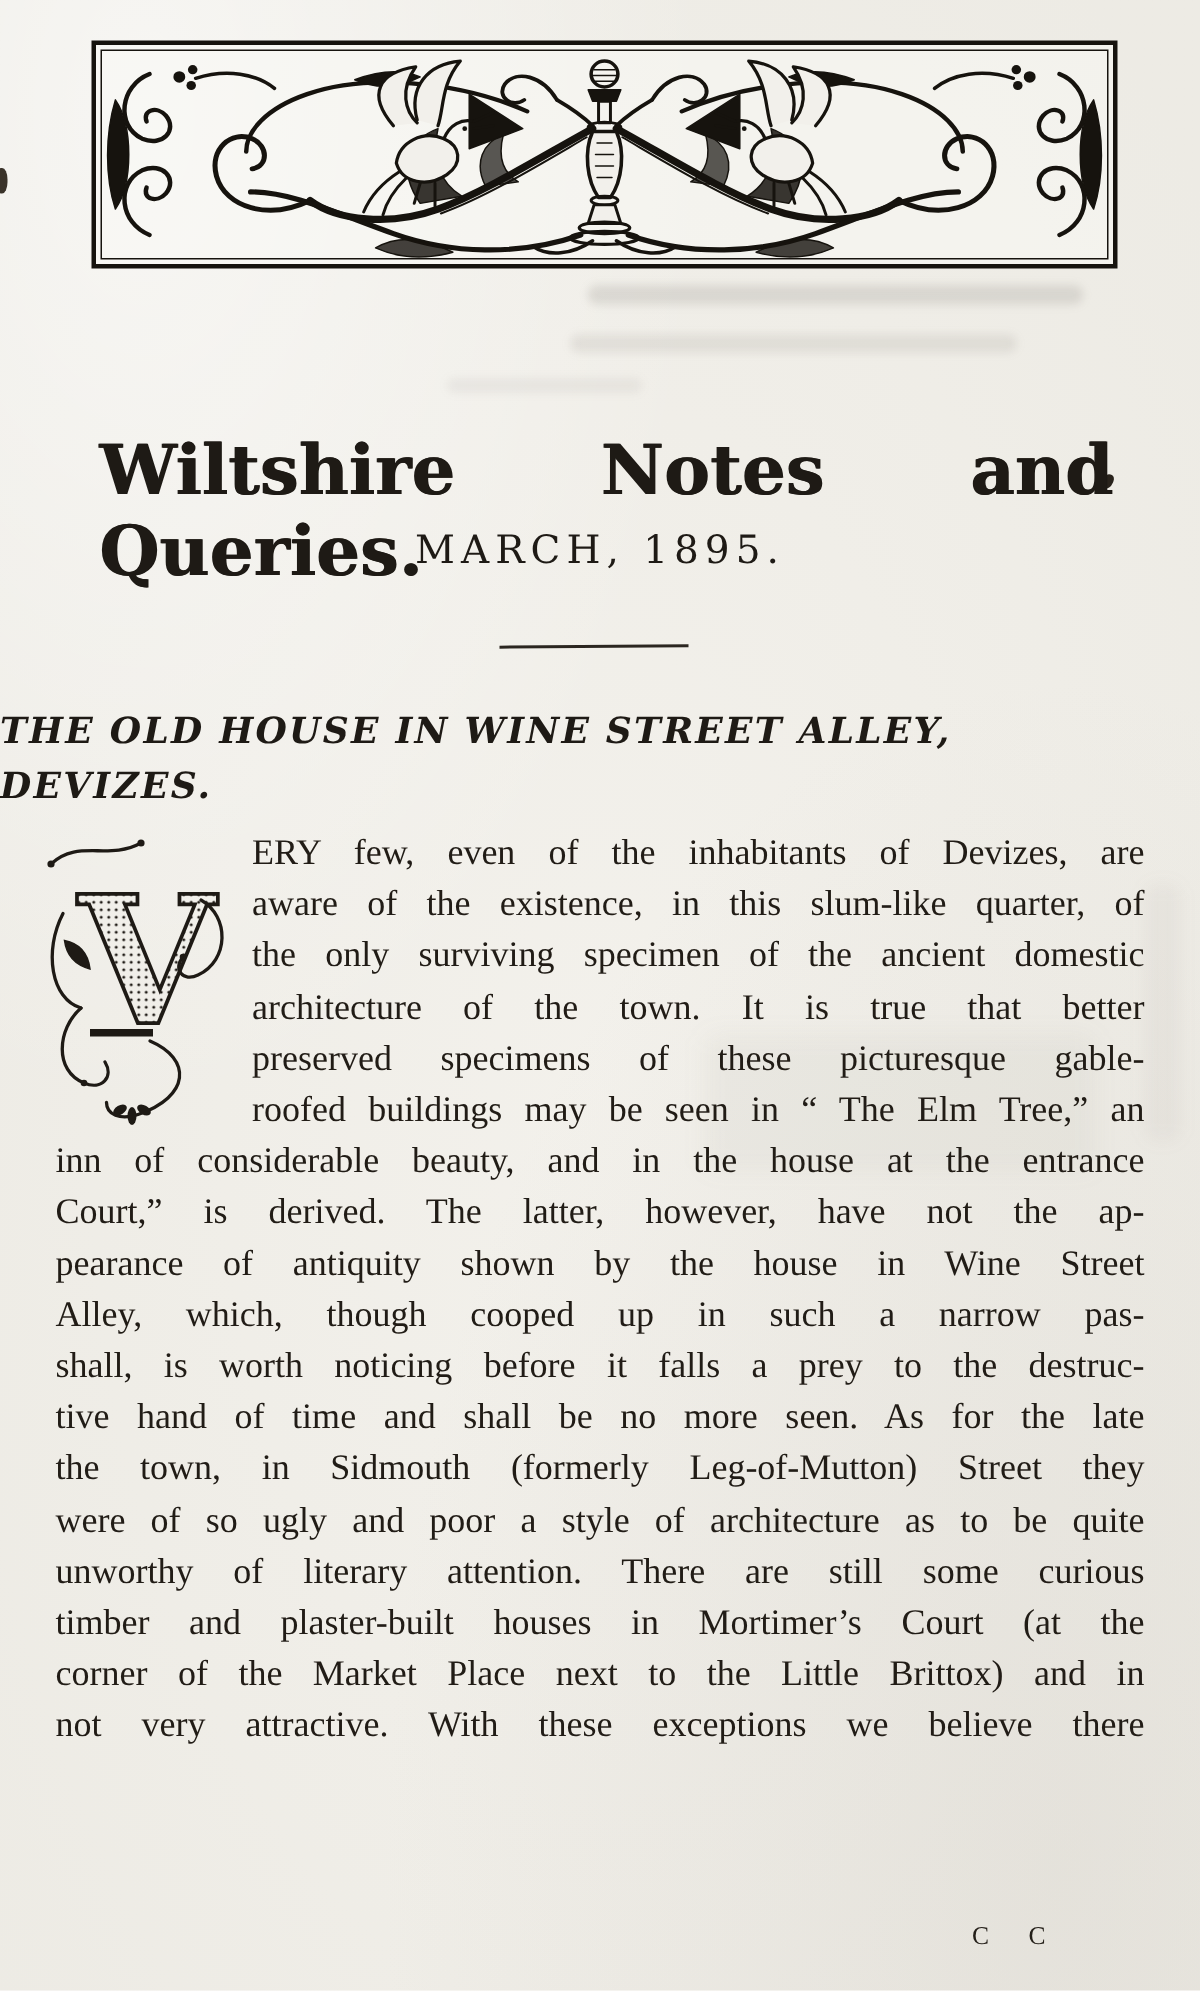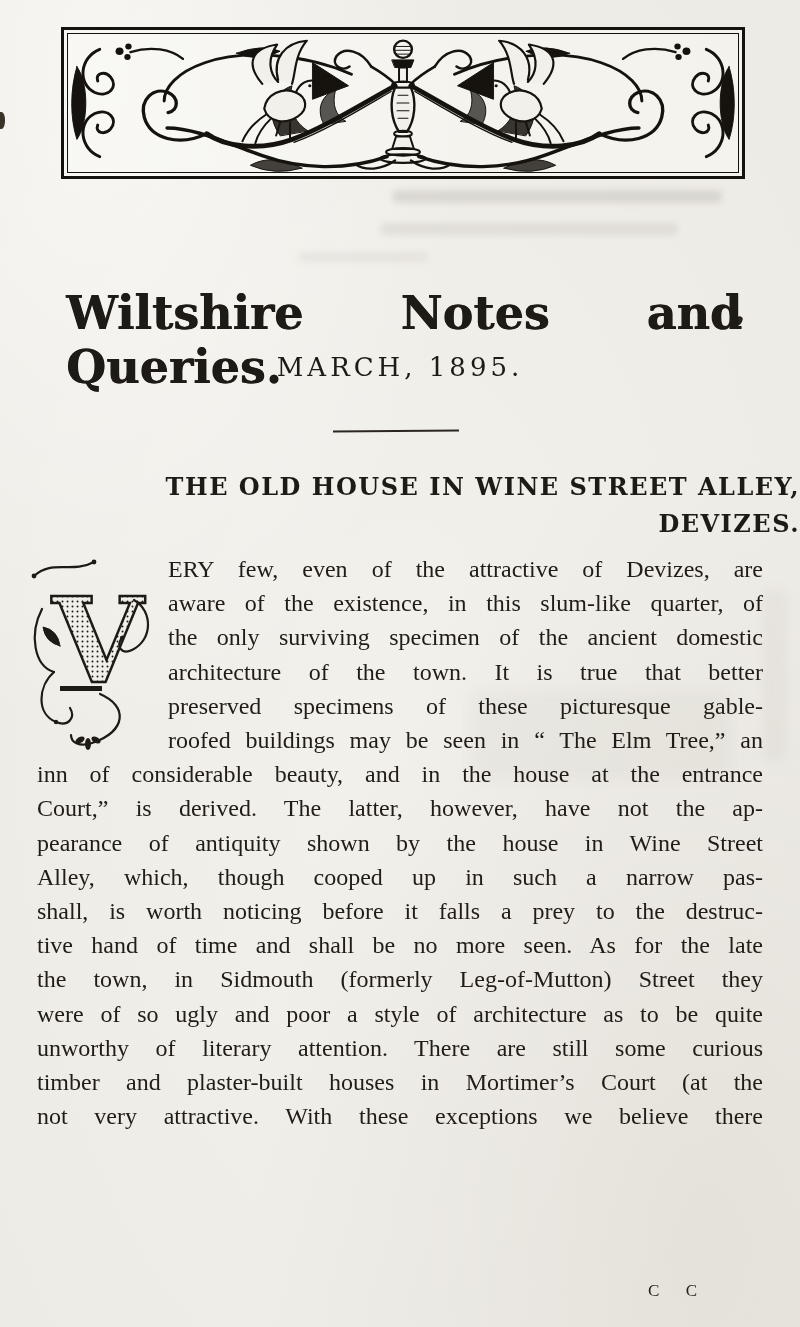--- a/index.html
+++ b/index.html
@@ -37,21 +37,21 @@
   }
   .divider {
     position:absolute; left:333px; top:430px; width:126px; height:2px;
     background:#2b2620; transform:rotate(-0.4deg);
   }
 
   
   .article-title {
     position:absolute; left:0; right:0; top:468px; margin:0;
     font-family:"DejaVu Serif", serif; font-weight:bold; font-size:24px;
-    letter-spacing:1.5px; line-height:37px; text-align:right;
+    letter-spacing:1.5px; line-height:37px; text-align:left;font-style:italic;
   }
 
   
   .body-text {
     position:absolute; left:37px; top:552px; width:726px;
     font-size:24px; line-height:34.2px; color:#211c16;
   }
   .dropcap-float { float:left; width:132px; height:200px; margin:2px 6px 0 -7px; }
   .dropcap-float svg { display:block; width:100%; height:100%; }
   .bline { text-align:justify; text-align-last:justify; }
@@ -182,34 +182,35 @@
           <circle cx="26" cy="168" r="2.2" fill="#1e1a15" stroke="none"></circle>
 
           <ellipse cx="58" cy="190" rx="3" ry="6" fill="#1e1a15" stroke="none"></ellipse>
           <ellipse cx="50" cy="186" rx="5" ry="3" fill="#1e1a15" stroke="none" transform="rotate(-30 50 186)"></ellipse>
           <ellipse cx="66" cy="186" rx="5" ry="3" fill="#1e1a15" stroke="none" transform="rotate(30 66 186)"></ellipse>
         </g>
         <text x="22" y="128" font-family="DejaVu Serif, serif" font-weight="bold" font-size="118" fill="url(#dcdots)" stroke="#1e1a15" stroke-width="2.5">V</text>
         <rect x="30" y="132" width="42" height="5" fill="#1e1a15" stroke="none"></rect>
       </svg>
     </div>
-    <div class="bline">ERY few, even of the attractive of Devizes, are</div>
+    <div class="bline">ERY few, even of the inhabitants of Devizes, are</div>
     <div class="bline">aware of the existence, in this slum-like quarter, of</div>
     <div class="bline">the only surviving specimen of the ancient domestic</div>
     <div class="bline">architecture of the town.  It is true that better</div>
     <div class="bline">preserved specimens of these picturesque gable-</div>
     <div class="bline">roofed buildings may be seen in “ The Elm Tree,” an</div>
     <div class="bline">inn of considerable beauty, and in the house at the entrance</div>
     <div class="bline">Court,” is derived.  The latter, however, have not the ap-</div>
     <div class="bline">pearance of antiquity shown by the house in Wine Street</div>
     <div class="bline">Alley, which, though cooped up in such a narrow pas-</div>
     <div class="bline">shall, is worth noticing before it falls a prey to the destruc-</div>
     <div class="bline">tive hand of time and shall be no more seen.  As for the late</div>
     <div class="bline">the town, in Sidmouth (formerly Leg-of-Mutton) Street they</div>
     <div class="bline">were of so ugly and poor a style of architecture as to be quite</div>
     <div class="bline">unworthy of literary attention.  There are still some curious</div>
     <div class="bline">timber and plaster-built houses in Mortimer’s Court (at the</div>
+    <div class="bline">corner of the Market Place next to the Little Brittox) and in</div>
     <div class="bline">not very attractive.  With these exceptions we believe there</div>
   </div>
 
   <div class="sig">C C</div>
 
 </div>
 
 </body></html>

